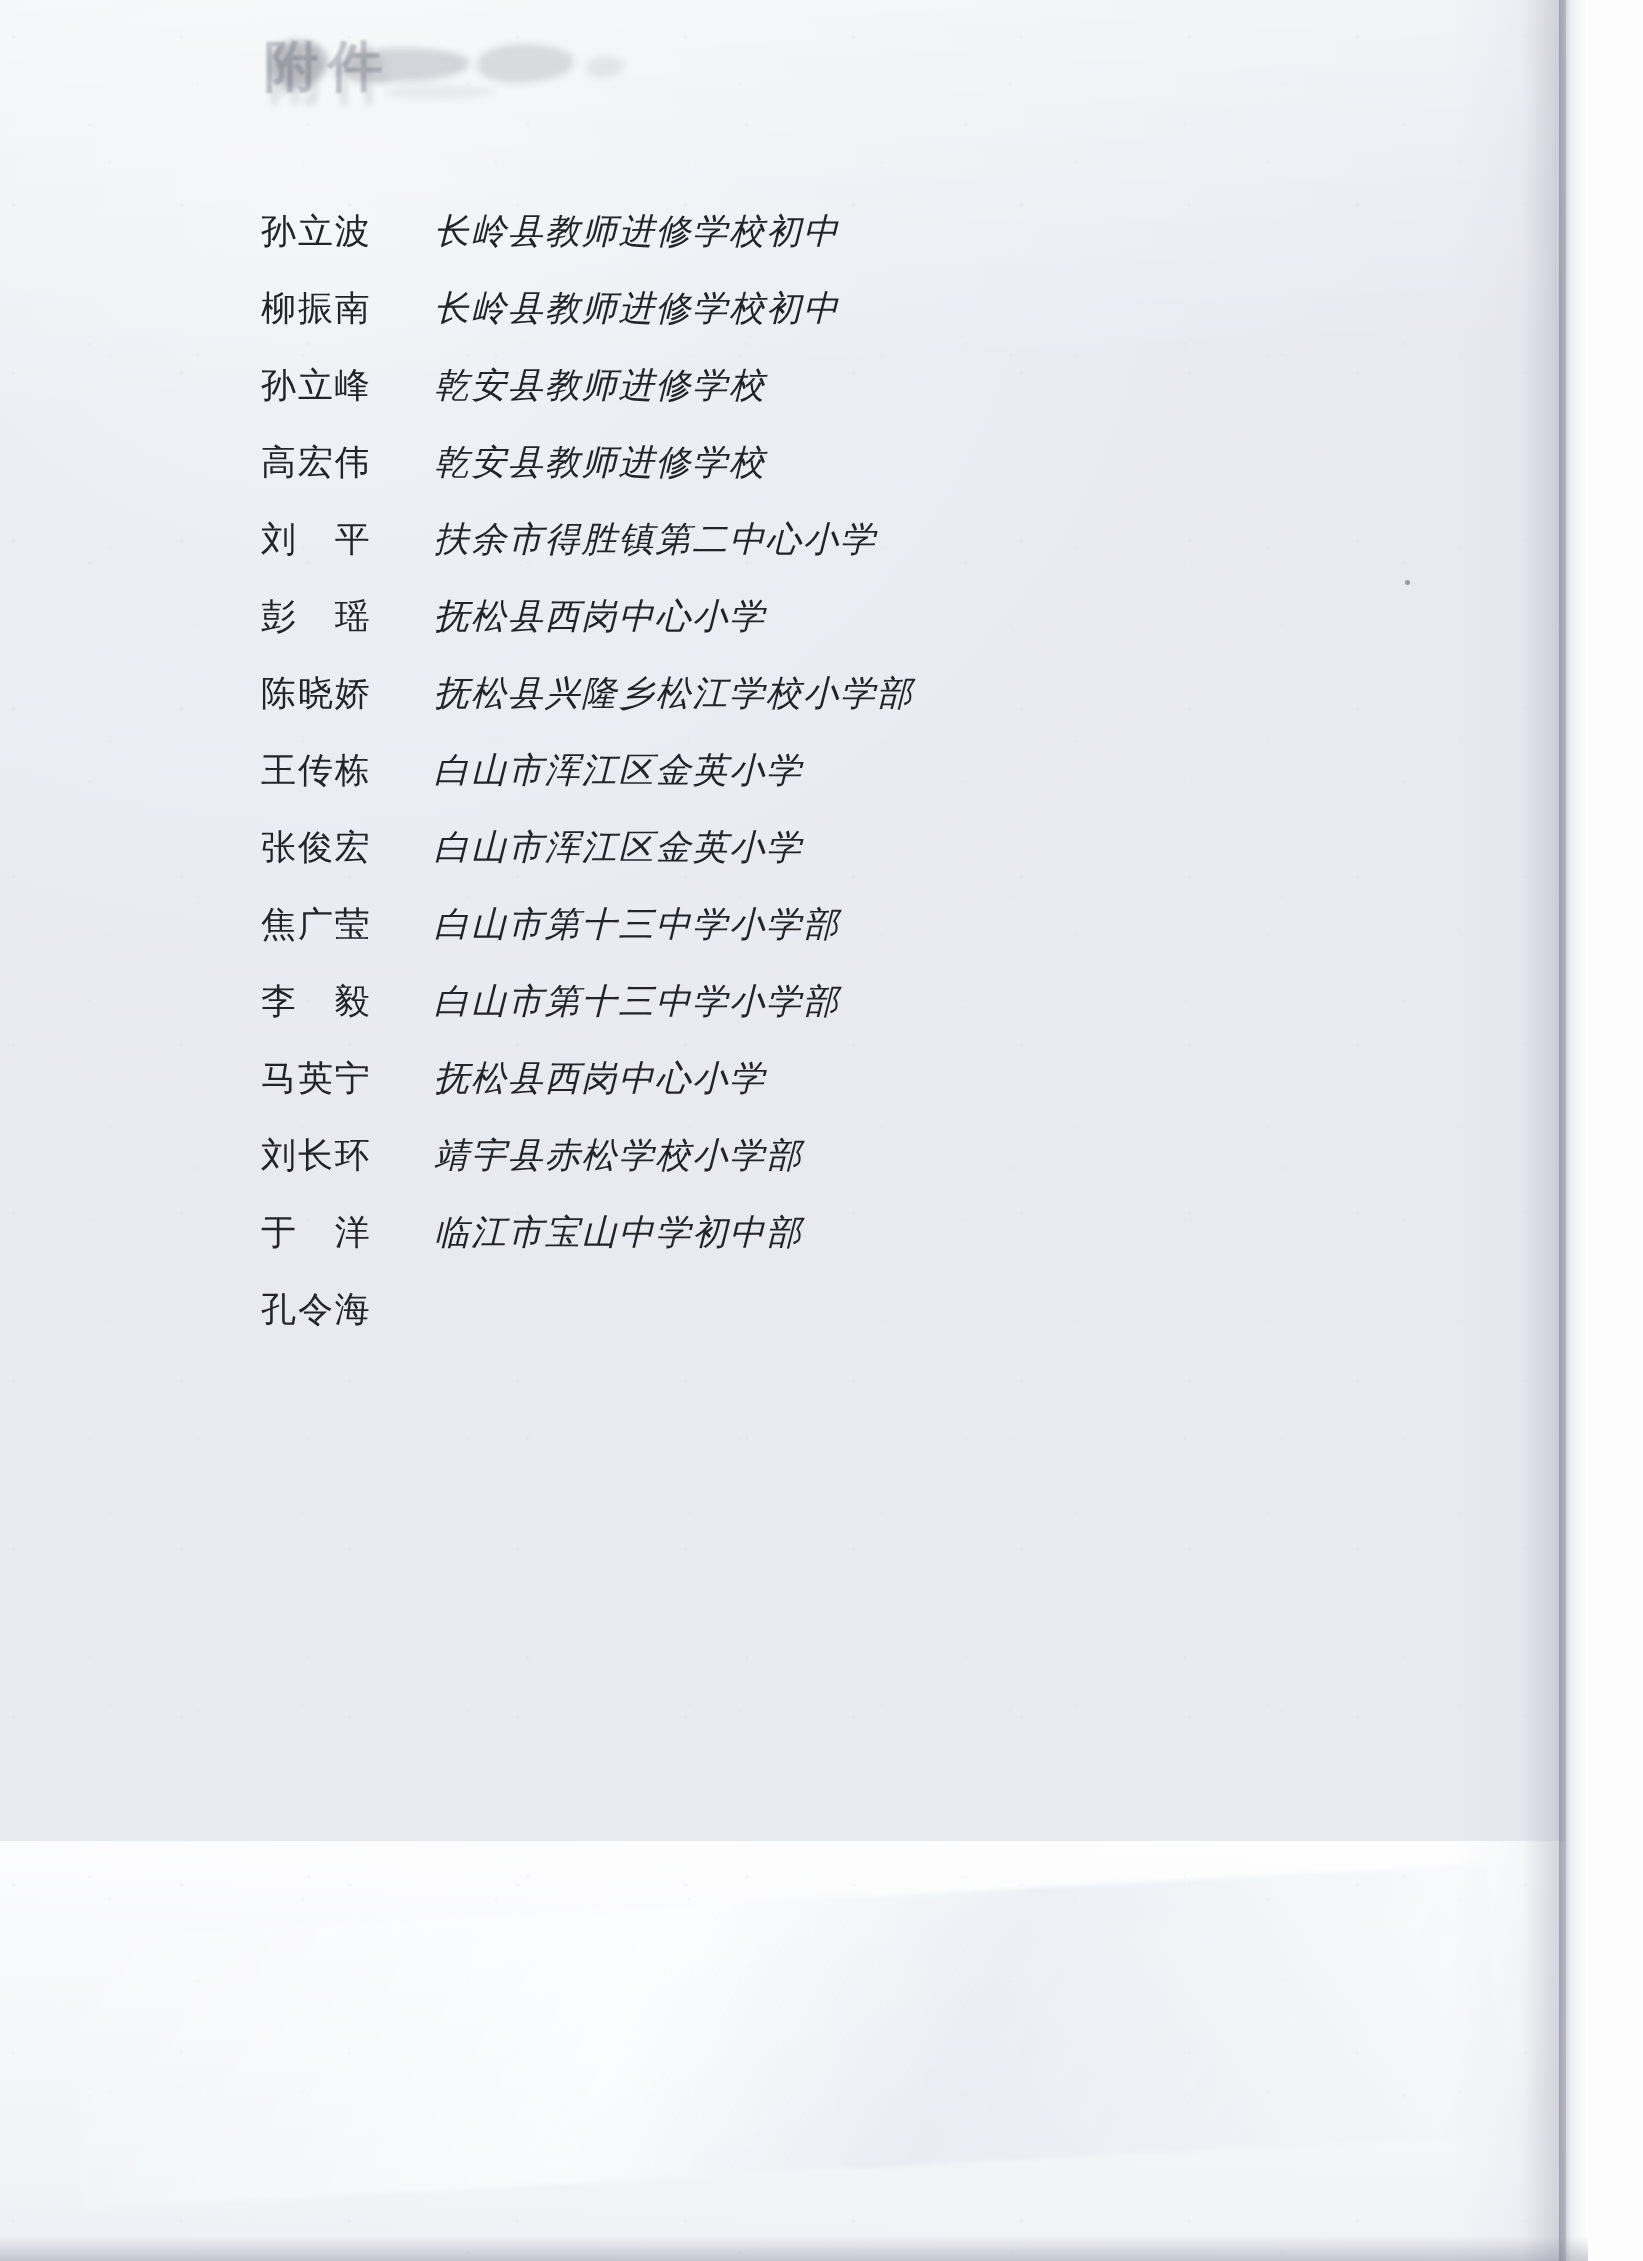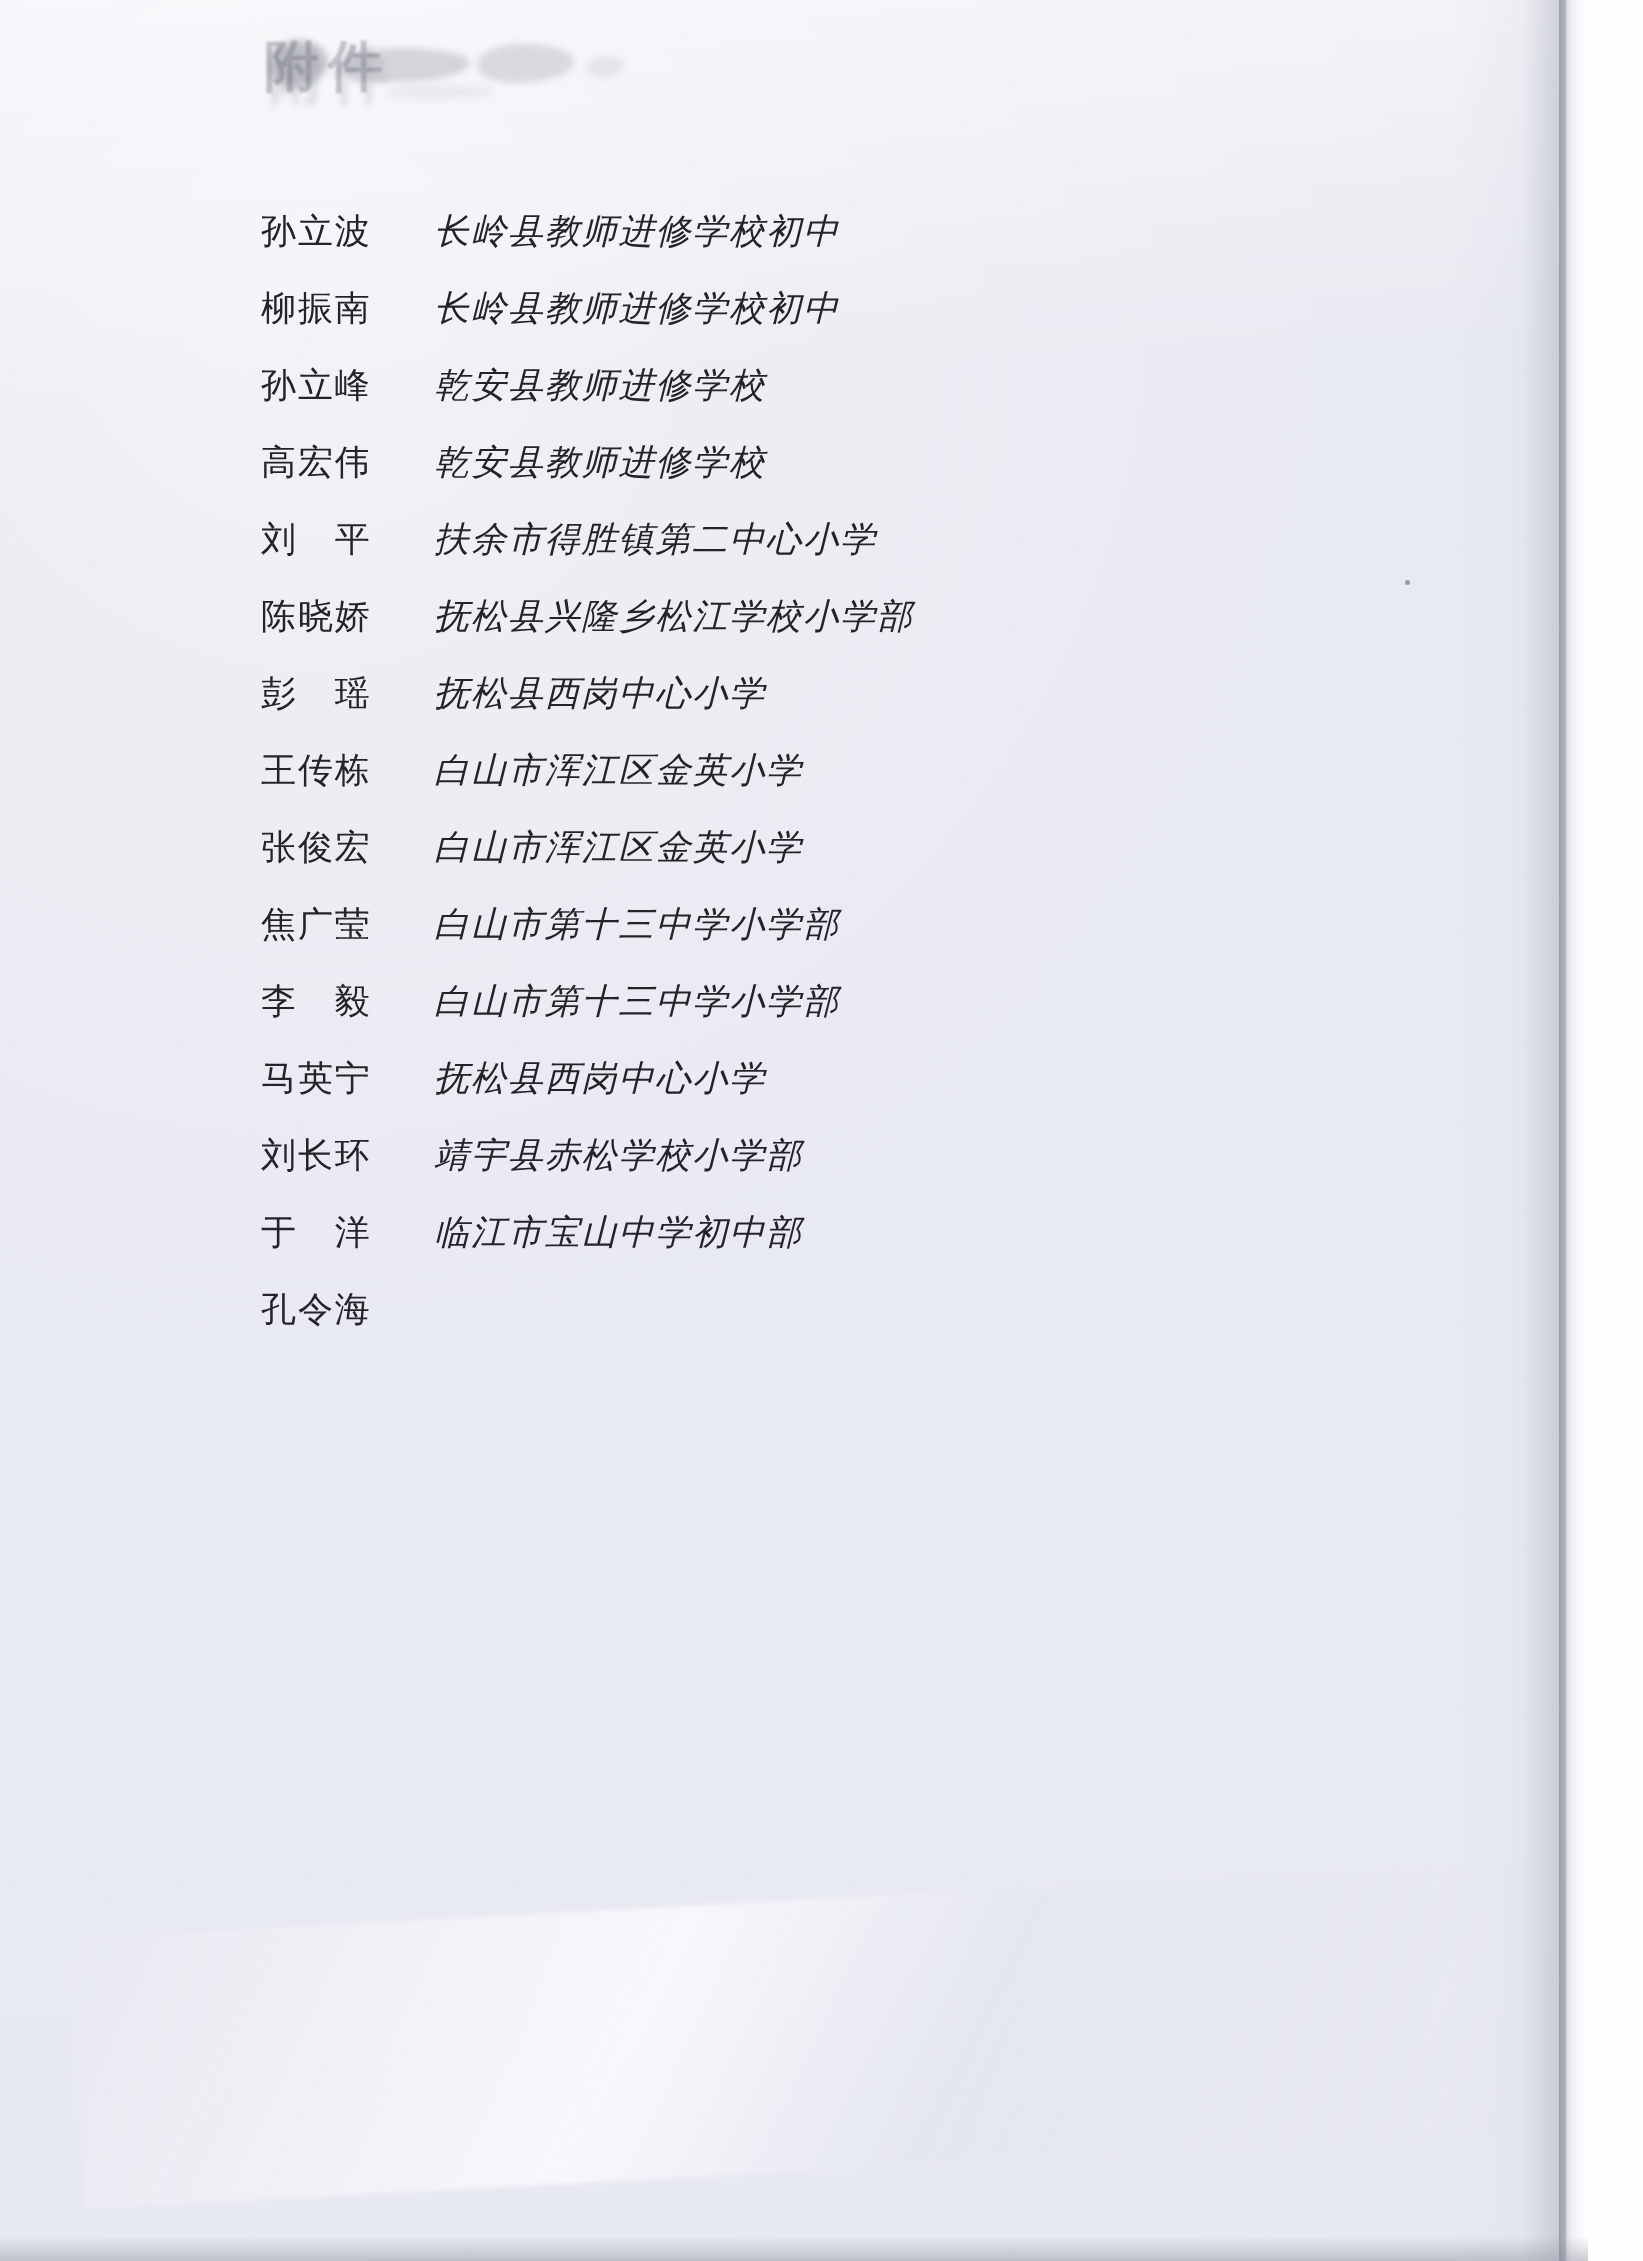--- a/index.html
+++ b/index.html
@@ -14,21 +14,21 @@
     overflow: hidden;
     font-family: "DejaVu Sans", sans-serif;
   }
 
   
   #page-sheet {
     position: absolute;
     left: 0;
     top: 0;
     width: 1566px;
-    height: 2261px;
+    height: 1841px;
     background:
       radial-gradient(ellipse 70% 50% at 20% 12%, #f2f3f7 0%, #eceef4 40%, #e8eaf1 100%),
       linear-gradient(100deg, #eef0f5 0%, #e9ecf2 30%, #eceef4 55%, #e7eaf0 80%, #e3e6ee 100%);
   }
   
   #paper-shade-1 {
     position: absolute;
     left: 0; top: 0; width: 1566px; height: 2261px;
     background:
       linear-gradient(177deg, rgba(255,255,255,0.55) 0%, rgba(255,255,255,0.0) 18%),
@@ -188,26 +188,26 @@
       </div>
       <div class="roster-row">
         <div class="roster-name">高宏伟</div>
         <div class="roster-org">乾安县教师进修学校</div>
       </div>
       <div class="roster-row">
         <div class="roster-name">刘　平</div>
         <div class="roster-org">扶余市得胜镇第二中心小学</div>
       </div>
       <div class="roster-row">
+        <div class="roster-name">彭　瑶</div>
+        <div class="roster-org">抚松县西岗中心小学</div>
+      </div>
+      <div class="roster-row">
         <div class="roster-name">陈晓娇</div>
         <div class="roster-org">抚松县兴隆乡松江学校小学部</div>
-      </div>
-      <div class="roster-row">
-        <div class="roster-name">彭　瑶</div>
-        <div class="roster-org">抚松县西岗中心小学</div>
       </div>
       <div class="roster-row">
         <div class="roster-name">王传栋</div>
         <div class="roster-org">白山市浑江区金英小学</div>
       </div>
       <div class="roster-row">
         <div class="roster-name">张俊宏</div>
         <div class="roster-org">白山市浑江区金英小学</div>
       </div>
       <div class="roster-row">

